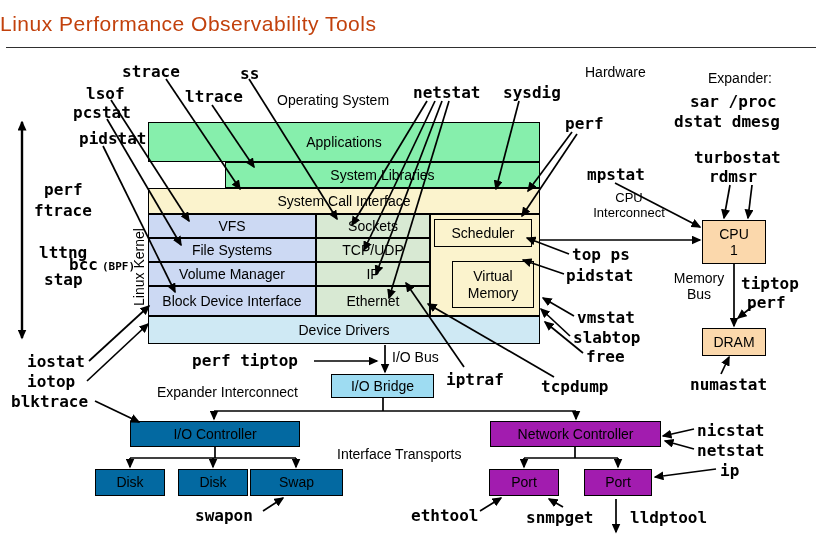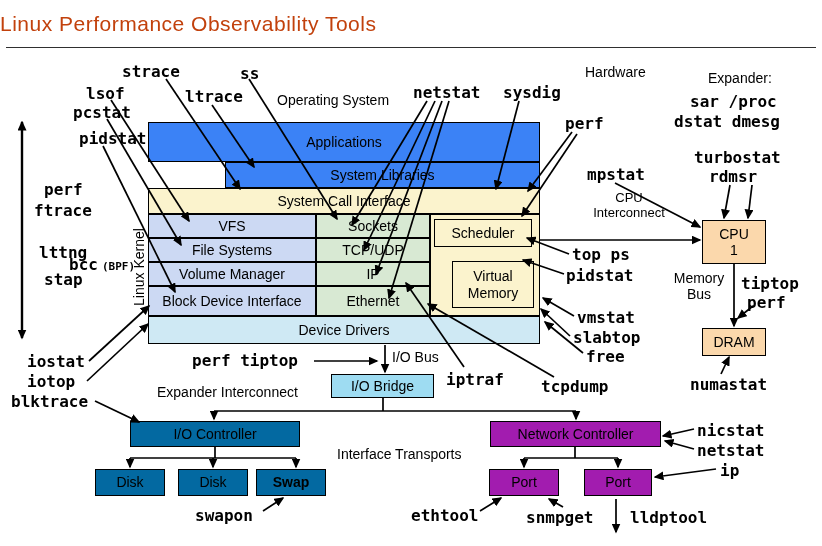--- a/index.html
+++ b/index.html
@@ -4,21 +4,21 @@
 <style>
   html,body{margin:0;padding:0;background:#fff;}
   .canvas{position:relative;width:822px;height:546px;background:#fff;overflow:hidden;
           font-family:"Liberation Sans",sans-serif;color:#000;}
   .title{position:absolute;top:12px;left:0;right:0;text-align:left;
          font-size:21px;color:#c2410c;letter-spacing:.5px;}
   .title-rule{position:absolute;top:47px;left:6px;right:6px;border-top:1.7px solid #2f2f2f;}
   .box{position:absolute;box-sizing:border-box;border:1.4px solid #000;
        display:flex;flex-direction:column;align-items:center;justify-content:center;
        text-align:center;font-size:14px;line-height:1.15;}
-  .fill-app{background:#3b82f6;}
+  .fill-app{background:#86efac;}
   .fill-yel{background:#fbf3cd;}
   .fill-blu{background:#ccd9f3;}
   .fill-grn{background:#d8e9d3;}
   .fill-cyn{background:#cfe9f4;}
   .fill-bridge{background:#9edcf2;}
   .fill-ioc{background:#0369a1;}
   .fill-net{background:#a21caf;}
   .fill-cpu{background:#fbd8ac;}
   .tool{position:absolute;font-family:"DejaVu Sans Mono",monospace;font-weight:bold;
         font-size:16px;white-space:pre;}
@@ -103,21 +103,21 @@
     </div>
   <div class="box fill-net" style="left:490px;top:421px;width:171px;height:26px;">
       <span>Network Controller</span>
     </div>
   <div class="box fill-ioc" style="left:95px;top:469px;width:70px;height:27px;">
       <span>Disk</span>
     </div>
   <div class="box fill-ioc" style="left:178px;top:469px;width:70px;height:27px;">
       <span>Disk</span>
     </div>
-  <div class="box fill-ioc" style="left:256px;top:469px;width:70px;height:27px;font-weight:bold;">
+  <div class="box fill-ioc" style="left:250px;top:469px;width:93px;height:27px;">
       <span>Swap</span>
     </div>
   <div class="box fill-net" style="left:489px;top:469px;width:70px;height:27px;">
       <span>Port</span>
     </div>
   <div class="box fill-net" style="left:584px;top:469px;width:68px;height:27px;">
       <span>Port</span>
     </div>
 
   <div class="note" style="left:277px;top:64px;margin-top:28px;">Operating System</div>

